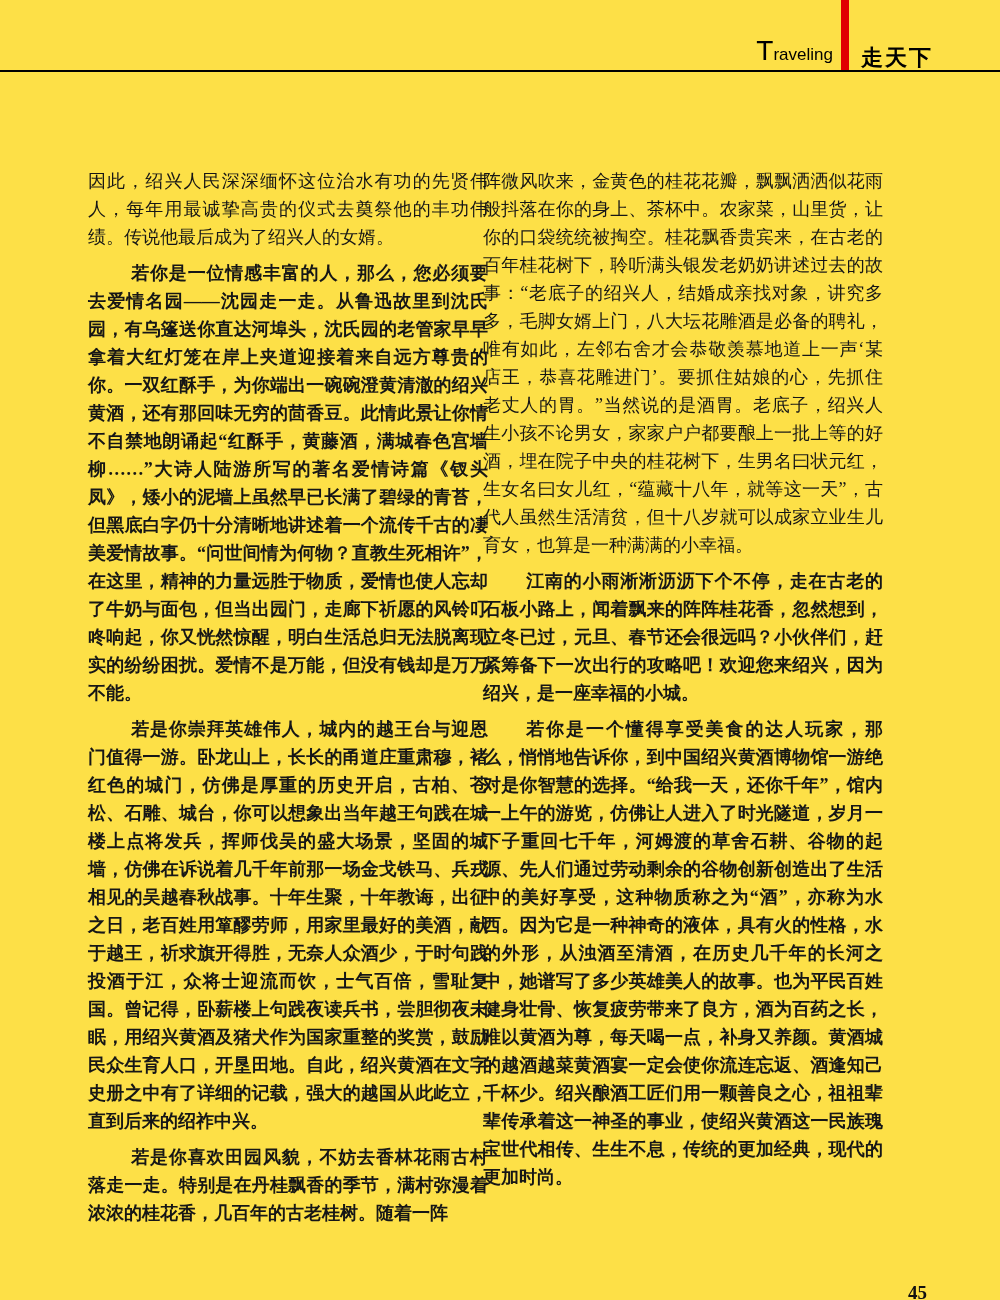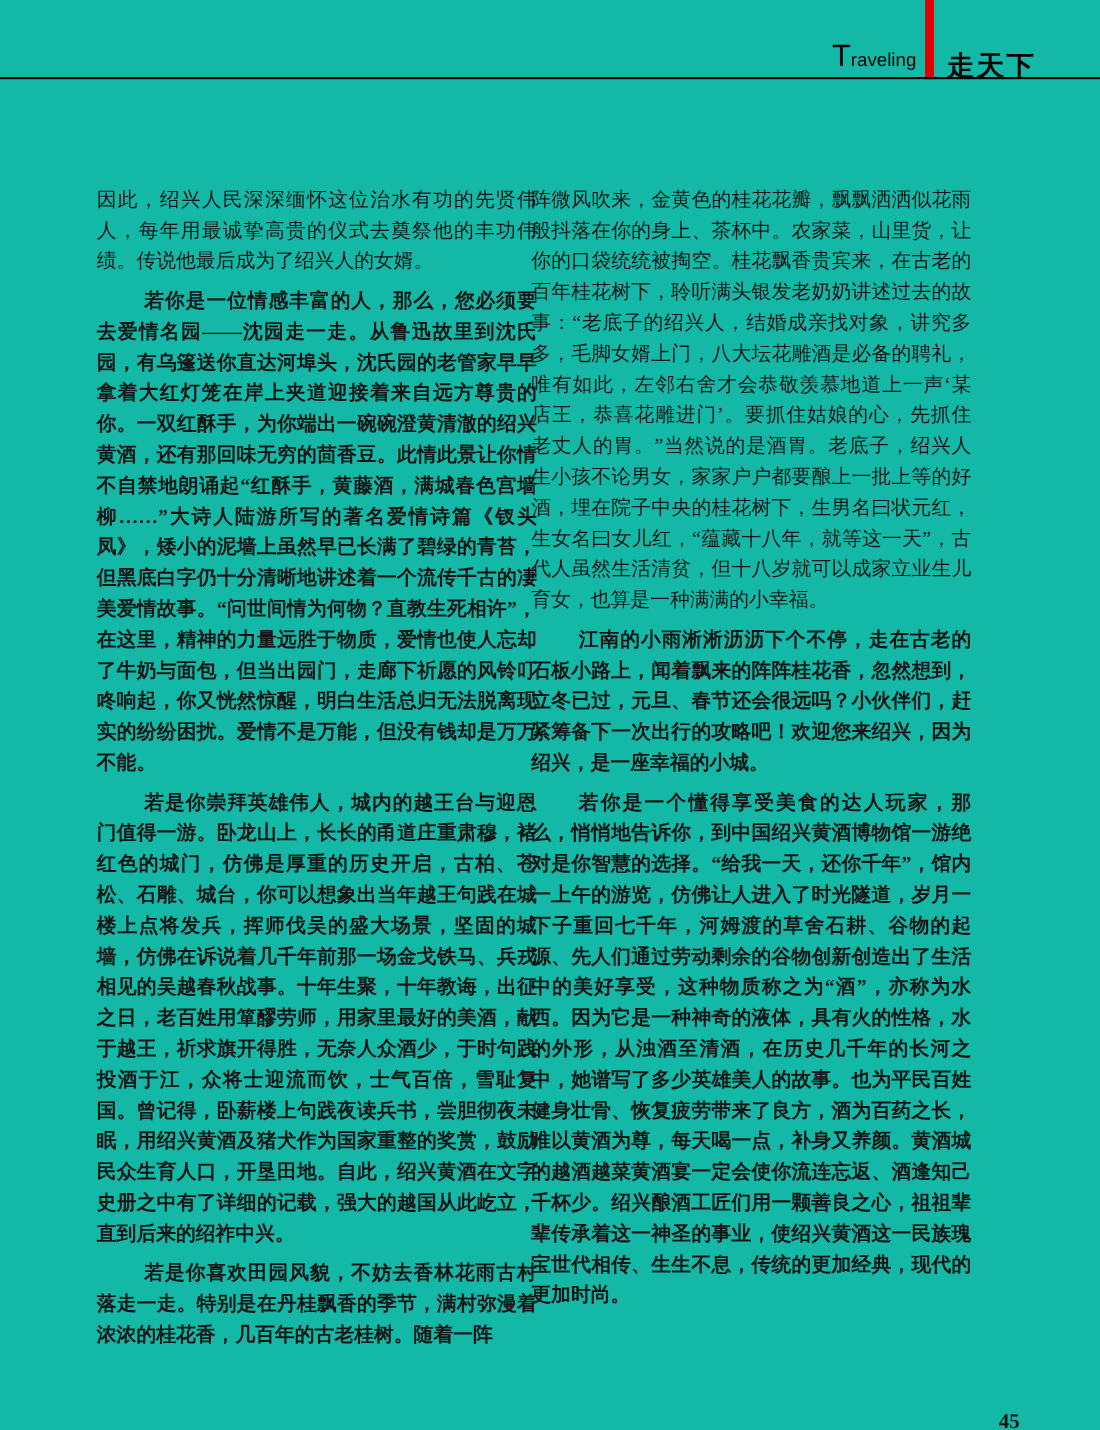--- a/index.html
+++ b/index.html
@@ -1,20 +1,20 @@
 <!DOCTYPE html>
 <html><head>
 <meta charset="utf-8">
 <style>
   html, body { margin: 0; padding: 0; background: #ffffff; }
   .page {
     position: relative;
     width: 1000px;
     height: 1300px;
-    background: #14b8a6;
+    background: #fde047;
     font-family: "Liberation Serif", "DejaVu Serif", serif;
     color: #111111;
     overflow: hidden;
   }
   
   .header-rule {
     position: absolute;
     left: 0; top: 70px;
     width: 100%; height: 2px;
     background: #000000;
@@ -33,21 +33,21 @@
     font-family: "Liberation Sans", "DejaVu Sans", sans-serif;
     color: #000000;
     white-space: nowrap;
   }
   .t-init { font-size: 28px; line-height: 30px; }
   .t-rest { font-size: 17px; }
   .title-cn {
     position: absolute;
     left: 861px; top: 43px;
     font-family: "Liberation Sans", "DejaVu Sans", sans-serif;
-    font-size: 25px;
+    font-size: 22px;
     font-weight: bold;
     letter-spacing: 2px;
     color: #000000;
     white-space: nowrap;
   }
   
   .col {
     position: absolute;
     top: 167px;
     width: 400px;

